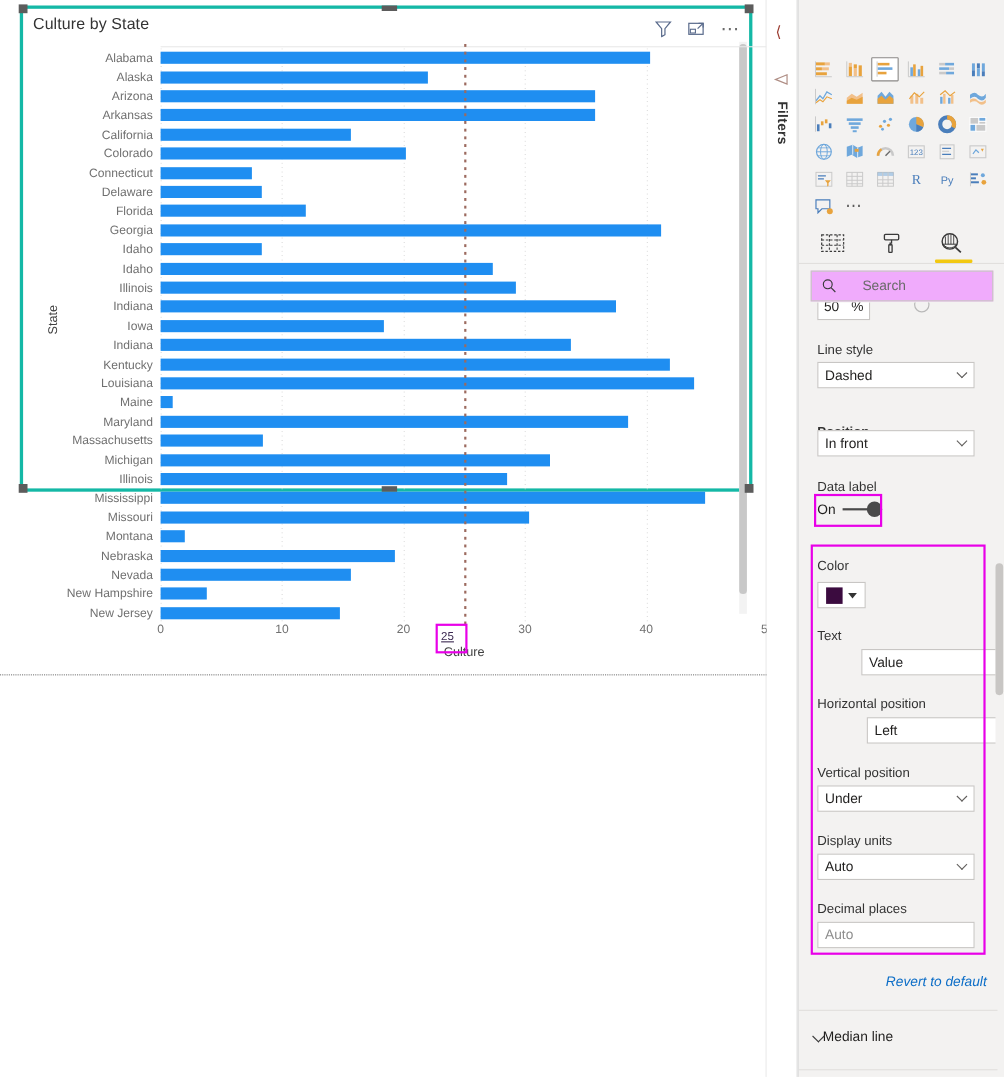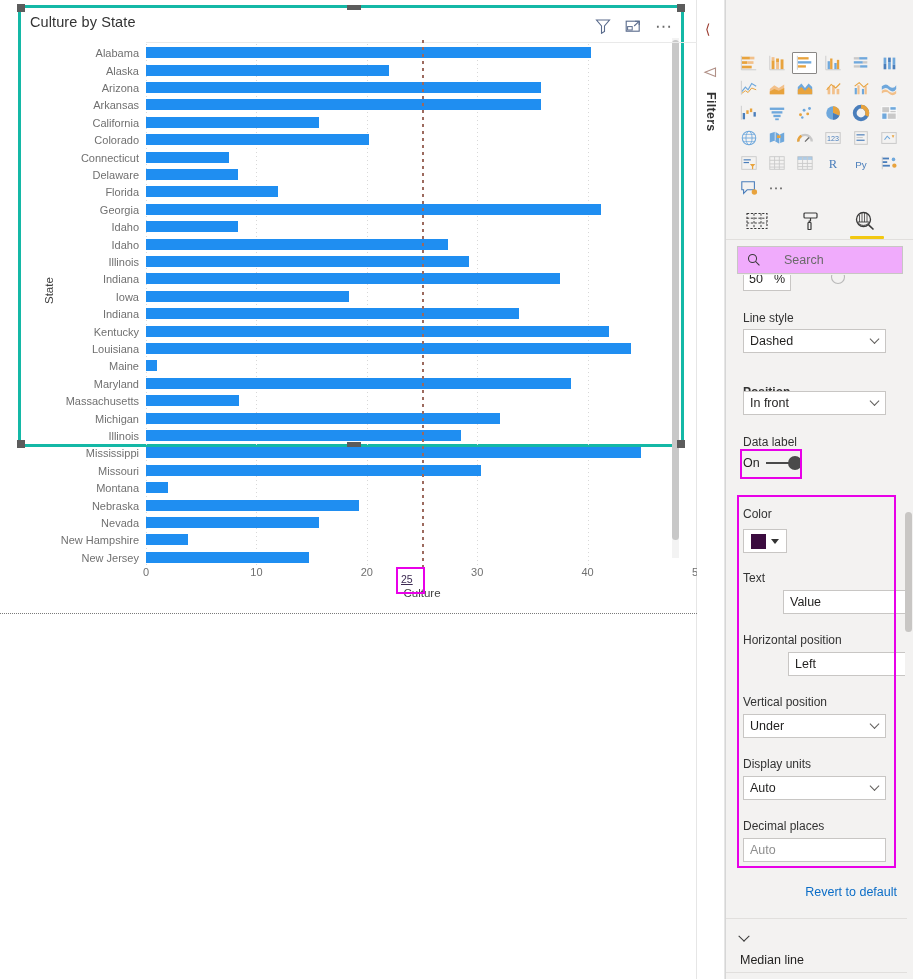--- a/index.html
+++ b/index.html
@@ -238,29 +238,28 @@
     display: flex; align-items: center; justify-content: center; gap: 5px;
   }
   #color-swatch { width: 15px; height: 15px; background: #3b0b3f; }
   #color-caret {
     width: 0; height: 0; border-left: 4px solid transparent; border-right: 4px solid transparent;
     border-top: 5px solid #333333;
   }
 
   #revert {
     position: absolute; left: 0; top: 610px; width: 171px;
-    text-align: right; font-size: 12.5px; color: #0b6dc7; cursor: pointer;
+    text-align: right; font-size: 12.5px; color: #0b6dc7; cursor: pointer; font-style: italic;
   }
   #section-sep {
     position: absolute; left: 0; top: 643px; width: 181px; height: 1px; background: #e1dfdd;
   }
   .section-row {
-    position: absolute; left: 14px; display: flex; align-items: flex-start; gap: 10px;
+    position: absolute; left: 14px; display: flex; align-items: flex-end; gap: 0;
     cursor: pointer;
-    flex-direction: column;
   }
   .section-chev {
     width: 8px; height: 8px; border-right: 1.4px solid #3a3a3a; border-bottom: 1.4px solid #3a3a3a;
     transform: rotate(45deg) translate(-2px,-2px);
   }
   .section-name { font-size: 12.5px; color: #201f1e; }
   #section-sep2 {
     position: absolute; left: 0; top: 697px; width: 181px; height: 1px; background: #e1dfdd;
   }
 

